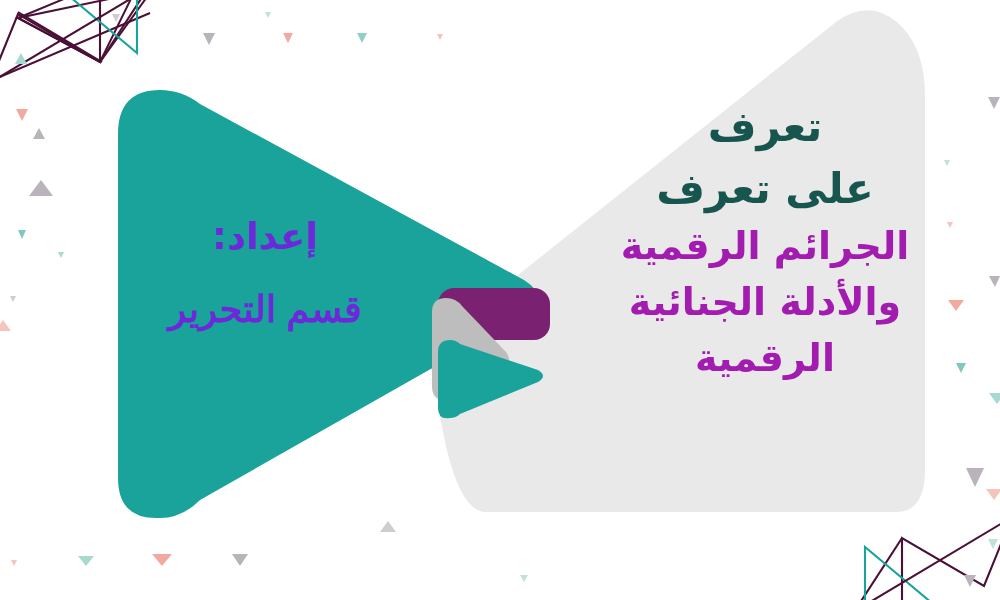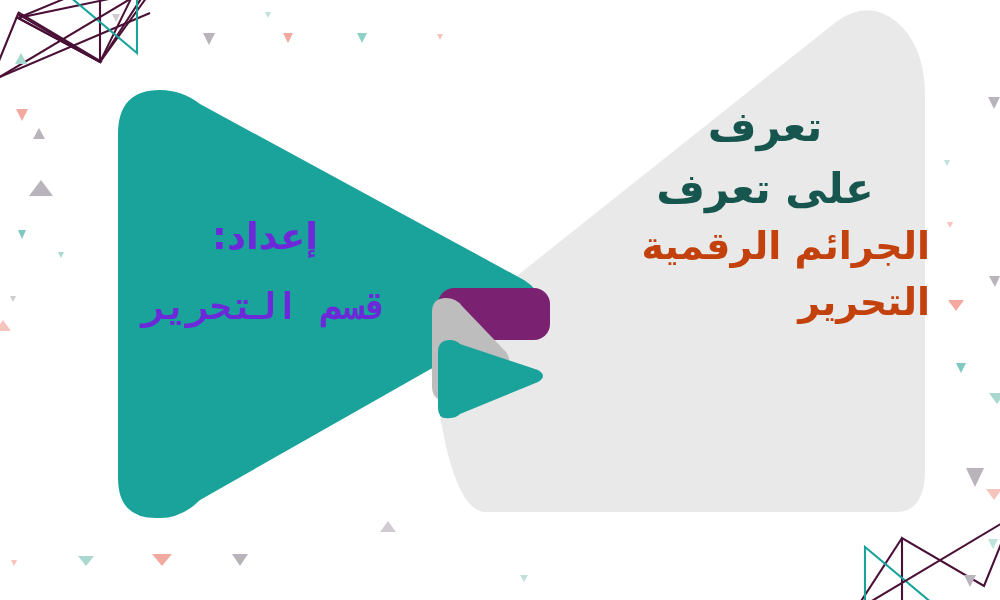--- a/index.html
+++ b/index.html
@@ -67,21 +67,21 @@
   }
   #headline .line {
     font-family: "DejaVu Sans", "Liberation Sans", sans-serif;
     font-weight: bold;
     font-size: 41px;
     line-height: 1.47;
     letter-spacing: 0px;
     white-space: nowrap;
   }
   #headline .line.teal   { color: #17564f; }
-  #headline .line.purple { color: #c2410c; text-align: right; }
+  #headline .line.purple { color: #a21caf; }
   #headline .line.l1 { font-size: 42px; }
   #headline .line.l2 { font-size: 42px; }
   #headline .line.l3 { font-size: 38px; }
   #headline .line.l4 { font-size: 38px; }
   #headline .line.l5 { font-size: 38px; }
 
   
   #credit {
     position: absolute;
     z-index: 5;
@@ -93,21 +93,21 @@
     color: #6d28d9;
   }
   #credit .label {
     font-family: "DejaVu Sans", "Liberation Sans", sans-serif;
     font-weight: bold;
     font-size: 37px;
     line-height: 1.0;
     white-space: nowrap;
   }
   #credit .value {
-    font-family: Liberation Mono, monospace;
+    font-family: Liberation Sans, sans-serif;
     font-weight: bold;
     font-size: 37px;
     line-height: 1.0;
     margin-top: 36px;
     white-space: nowrap;
   }
 
   
   #logo-mark {
     position: absolute;
@@ -232,21 +232,22 @@
                Q 138 106 128 100
                L 50 74
                Q 46 70 40 70 Z" fill="#1aa39b"></path>
     </g>
   </svg>
 
   <div id="headline">
     <div class="line l1 teal">تعرف</div>
     <div class="line l2 teal">على تعرف</div>
     <div class="line l3 purple">الجرائم الرقمية</div>
-    <div class="line l5 purple">التحرير</div>
+    <div class="line l4 purple">والأدلة الجنائية</div>
+    <div class="line l5 purple">الرقمية</div>
   </div>
 
   <div id="credit">
     <div class="label">إعداد:</div>
     <div class="value">قسم التحرير</div>
   </div>
 
   <svg id="deco-front" class="deco-svg" viewBox="0 0 1000 600">
 
     <g stroke="#4a1036" stroke-width="2.1" fill="none">

